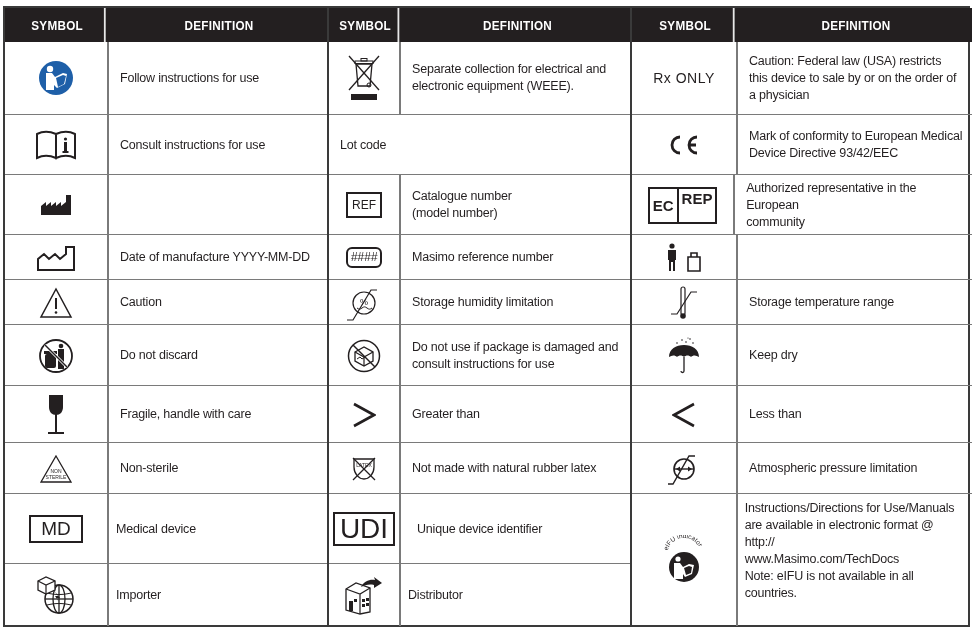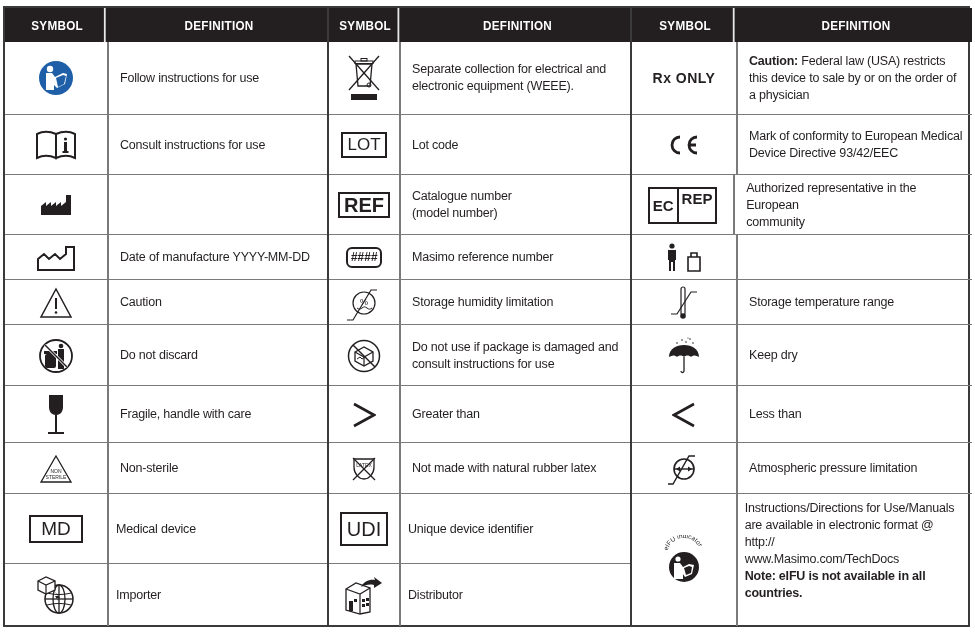--- a/index.html
+++ b/index.html
@@ -20,21 +20,21 @@
   .row { position: absolute; left: 0; right: 0; border-top: 1.5px solid #7a7a7a; display: flex; }
   .row .sym { display: flex; align-items: center; justify-content: center; border-right: 2px solid #7a7a7a; box-sizing: border-box; }
   .row .def { display: flex; align-items: center; padding-left: 11px; font-size: 12.5px; line-height: 17px;
               letter-spacing: -0.2px; box-sizing: border-box; padding-right: 6px; }
   .col1 .sym { width: 104px; } .col1 .hs { width: 104px; } .col1 .hd { flex: 1; }
   .col2 .sym { width: 72px; }  .col2 .hs { width: 72px; }  .col2 .hd { flex: 1; }
   .col3 .sym { width: 106px; } .col3 .hs { width: 106px; } .col3 .hd { flex: 1; }
   .def .txt { white-space: pre-line; }
   .boxlabel { border: 2px solid #231f20; font-family: "Liberation Sans", sans-serif; font-size: 17px;
               padding: 0 4px; line-height: 22px; }
-  .b { font-weight: bold; }
+  .b { font-weight: normal; }
   svg { display: block; }
 </style>
 </head>
 <body>
 
 <div class="table">
 
   <div class="col col1">
     <div class="hdr">
       <div class="hs">SYMBOL</div>
@@ -190,31 +190,28 @@
             <rect x="4" y="40" width="26" height="6" fill="#231f20"></rect>
           </svg>
       </div>
       <div class="def">
           <span class="txt">Separate collection for electrical and
 electronic equipment (WEEE).</span>
         </div>
     </div>
 
     <div class="row" style="top:106px;height:60px">
-      <div class="sym">
-        <span class="boxlabel">LOT</span>
-      </div>
       <div class="def">
           <span class="txt">Lot code</span>
         </div>
     </div>
 
     <div class="row" style="top:166px;height:60px">
       <div class="sym">
-        <span class="boxlabel b" style="font-size:20px">REF</span>
+        <span class="boxlabel b" style="font-size:12px">REF</span>
       </div>
       <div class="def">
           <span class="txt">Catalogue number
 (model number)</span>
         </div>
     </div>
 
     <div class="row" style="top:226px;height:45px">
       <div class="sym">
         <span class="b" style="border:2px solid #231f20;border-radius:6px;font-size:12px;padding:0 3px;line-height:17px;font-style:italic">####</span>
@@ -274,23 +271,23 @@
             <line x1="25" y1="2" x2="3" y2="24" stroke="#231f20" stroke-width="1.3"></line>
           </svg>
       </div>
       <div class="def">
           <span class="txt">Not made with natural rubber latex</span>
         </div>
     </div>
 
     <div class="row" style="top:485px;height:70px">
       <div class="sym">
-        <span class="boxlabel" style="font-size:20px;line-height:26px;padding:2px 5px">UDI</span>
-      </div>
-      <div class="def" style="padding-left:7px">
+        <span class="boxlabel" style="font-size:28px;line-height:26px;padding:2px 5px">UDI</span>
+      </div>
+      <div class="def" style="padding-left:16px">
           <span class="txt">Unique device identifier</span>
         </div>
     </div>
 
     <div class="row" style="top:555px;height:62px">
       <div class="sym">
         <svg width="42" height="40" viewBox="0 0 42 40">
             <path d="M3 14l10-6 14 5v24l-10 2-14-4z" fill="#fff" stroke="#231f20" stroke-width="1.3"></path>
             <path d="M3 14l14 5 10-6M17 19v20" fill="none" stroke="#231f20" stroke-width="1.2"></path>
             <rect x="6" y="26" width="4" height="10" fill="#231f20"></rect>

